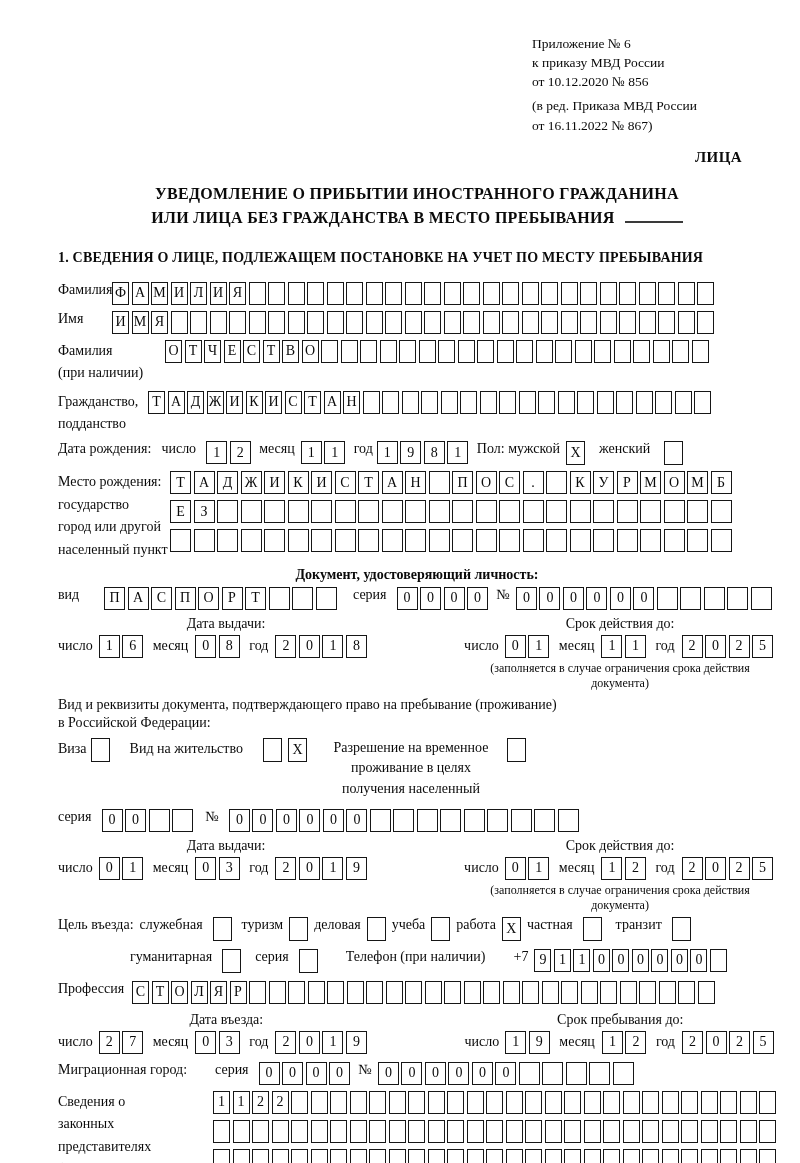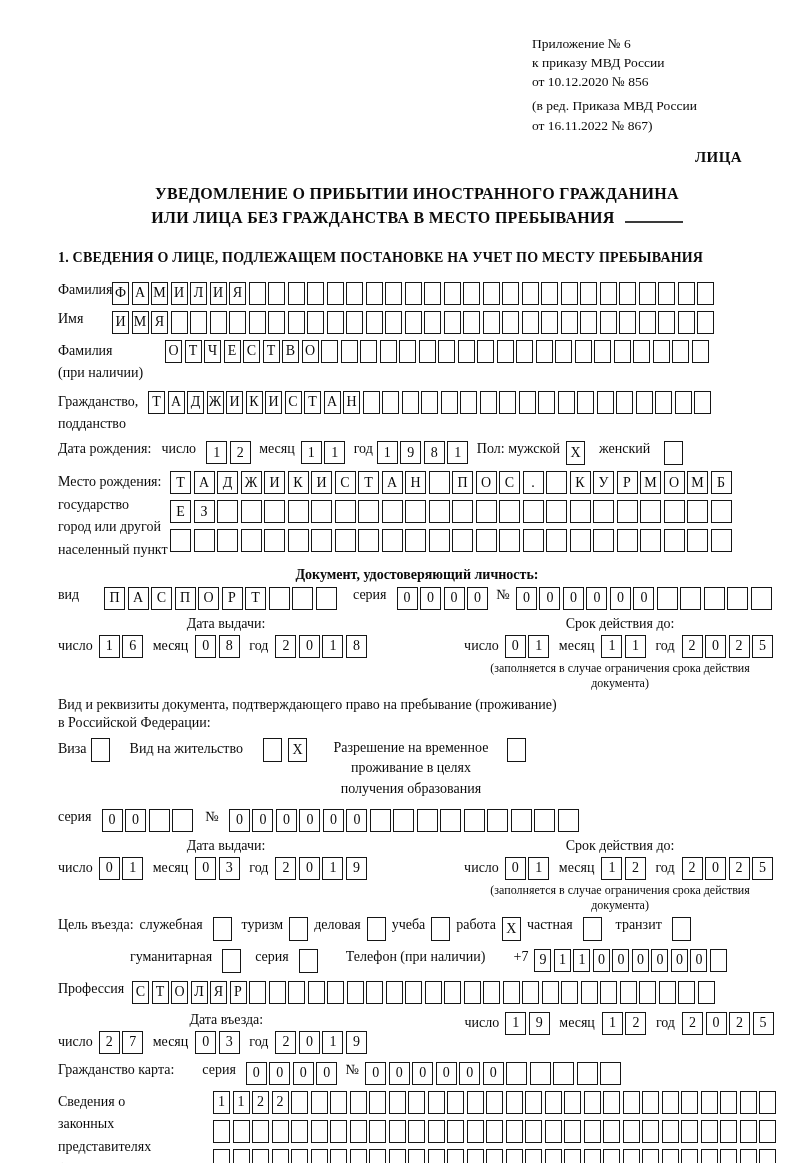--- a/index.html
+++ b/index.html
@@ -411,21 +411,21 @@
 
 <div class="mt6">Вид и реквизиты документа, подтверждающего право на пребывание (проживание)</div>
 <div class="mt2" style="margin-bottom:7px">в Российской Федерации:</div>
 
 <div class="frow">
   <span style="margin-top:3px">Виза</span>
   <span class="cb" style="margin-left:4px"></span>
   <span class="ml20" style="margin-top:3px">Вид на жительство</span>
   <span class="cb ml20"></span>
   <span class="cb ml6">X</span>
-  <span class="optlabel ml14" style="width:180px;flex:none">Разрешение на временное проживание в целях получения образования</span>
+  <span class="optlabel ml14" style="width:180px;flex:none">Разрешение на временное проживание в целях получения населенный</span>
   <span class="cb ml6"></span>
 </div>
 
 <div class="frow vcent wide" style="margin-top:10px">
   <span>серия</span>
   <span class="cells ml10">
       <span class="cell">0</span>
       <span class="cell">0</span>
       <span class="cell"></span>
       <span class="cell"></span>
@@ -590,20 +590,21 @@
       <span class="dg-word">год</span>
       <span class="cells">
           <span class="cell">2</span>
           <span class="cell">0</span>
           <span class="cell">1</span>
           <span class="cell">9</span>
         </span>
     </div>
   </div>
   <div class="dg" style="margin-left:28px">
+    <div class="dg-title">Срок пребывания до:</div>
     <div class="dg-row">
       <span>число</span>
       <span class="cells ml6">
           <span class="cell">1</span>
           <span class="cell">9</span>
         </span>
       <span class="dg-word">месяц</span>
       <span class="cells">
           <span class="cell">1</span>
           <span class="cell">2</span>
@@ -613,21 +614,21 @@
           <span class="cell">2</span>
           <span class="cell">0</span>
           <span class="cell">2</span>
           <span class="cell">5</span>
         </span>
     </div>
   </div>
 </div>
 
 <div class="frow vcent wide" style="margin-top:8px">
-  <span>Гражданство карта:</span>
+  <span>Миграционная город:</span>
   <span class="ml28">серия</span>
   <span class="cells ml10">
       <span class="cell">0</span>
       <span class="cell">0</span>
       <span class="cell">0</span>
       <span class="cell">0</span>
     </span>
   <span class="ml6">№</span>
   <span class="cells ml6">
       <span class="cell">0</span>

